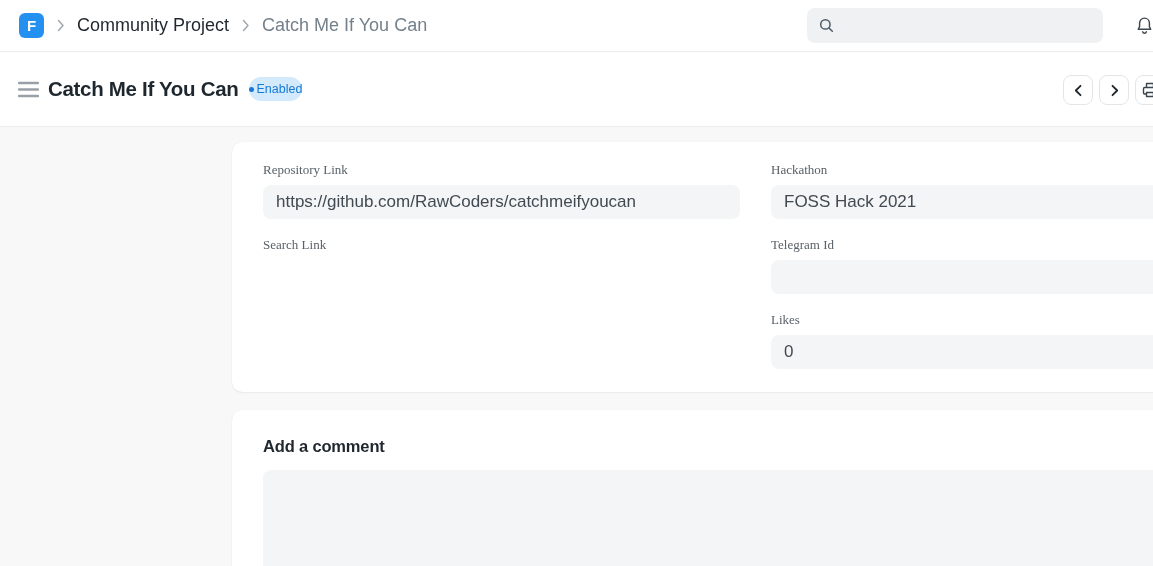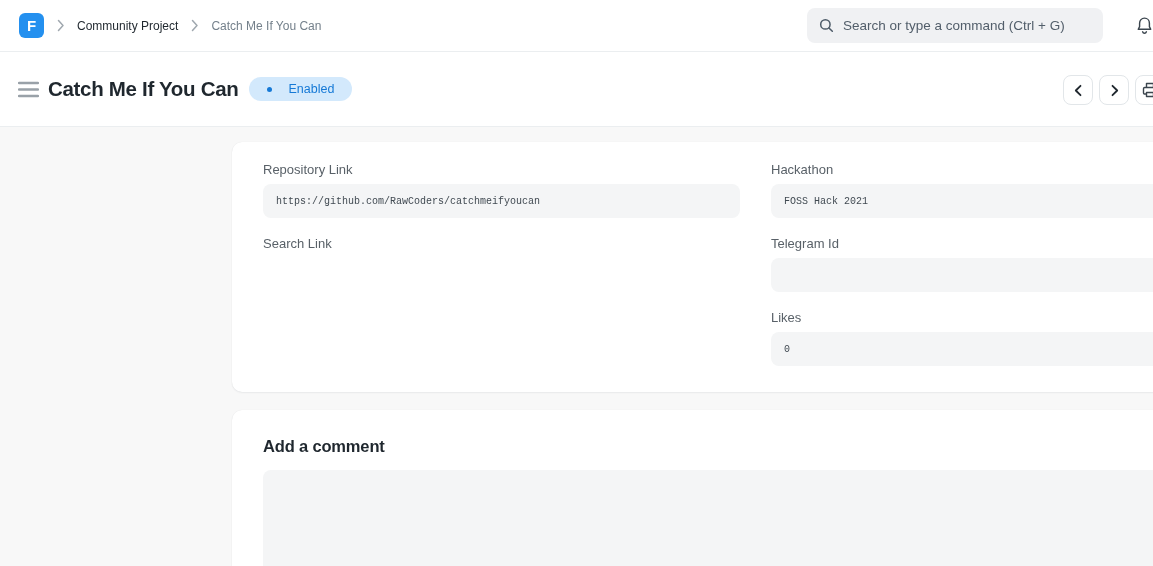--- a/index.html
+++ b/index.html
@@ -29,21 +29,21 @@
   .navbar{
     height:52px;background:#fff;border-bottom:1px solid var(--border);
     display:flex;align-items:center;padding-left:19px;position:relative;z-index:3;
   }
   .logo{
     width:25px;height:25px;border-radius:6px;background:var(--accent);
     display:flex;align-items:center;justify-content:center;
     color:#fff;font-weight:bold;font-size:15px;cursor:pointer;flex:0 0 auto;
   }
   .crumb-sep{display:flex;align-items:center;margin:0 12px;}
-  .crumb{font-size:12px;text-decoration:none;cursor:pointer;white-space:nowrap;}
+  .crumb{font-size:18px;text-decoration:none;cursor:pointer;white-space:nowrap;}
   .crumb.prev{color:var(--dark);font-weight:500;}
   .crumb.current{color:var(--muted);font-weight:400;cursor:default;}
   .search-box{
     margin-left:auto;width:296px;height:35px;background:var(--search-bg);
     border-radius:8px;display:flex;align-items:center;padding:0 12px;cursor:text;
   }
   .search-box svg{flex:0 0 auto;margin-right:9px;}
   .search-box input{
     border:none;outline:none;background:transparent;width:100%;
     font-family:inherit;font-size:13.5px;color:var(--dark);
@@ -54,46 +54,46 @@
   .page-header{
     height:75px;background:#fff;border-bottom:1px solid var(--border);
     display:flex;align-items:center;padding-left:18px;position:relative;z-index:2;
   }
   .hamburger{display:flex;cursor:pointer;}
   .page-title{
     margin-left:9px;font-size:20.5px;font-weight:bold;letter-spacing:-0.015em;color:var(--dark);
     white-space:nowrap;
   }
   .status-badge{
-    margin-left:11px;height:24px;padding:0 18px;border-radius:12px;
+    margin-left:11px;height:24px;padding:0 0;border-radius:12px;
     background:var(--badge-bg);color:var(--badge-text);
-    display:inline-flex;align-items:center;gap:16px;font-size:12.5px;font-weight:400;
+    display:inline-flex;align-items:center;gap:2px;font-size:12.5px;font-weight:400;
   }
   .status-dot{width:5px;height:5px;border-radius:50%;background:var(--badge-text);}
   .header-actions{position:absolute;left:1063px;top:23px;display:flex;gap:6px;}
   .icon-btn{
     width:30px;height:30px;border:1px solid var(--btn-border);border-radius:8px;
     background:#fff;display:flex;align-items:center;justify-content:center;cursor:pointer;
     flex:0 0 auto;
   }
   
   .main{position:absolute;top:128px;left:0;right:0;bottom:0;overflow:hidden;}
   .card{
     position:absolute;left:232px;width:1050px;background:#fff;border-radius:10px;
     box-shadow:0 1px 2px rgba(25,39,52,.06),0 0 1px rgba(25,39,52,.1);
   }
   .card.form-card{top:14px;height:250px;padding:20px 31px 26px 31px;}
   .card.comment-card{top:282px;height:320px;padding:27px 31px;}
   .form-grid{
     display:grid;grid-template-columns:477px 477px;column-gap:31px;row-gap:18px;
   }
-  .field-label{font-size:13px;color:var(--label);margin-bottom:7px;display:block;}
+  .field-label{font-size:13px;color:var(--label);margin-bottom:7px;display:block;font-family:Liberation Serif, serif;}
   .field-input{
     width:100%;height:34px;background:var(--control-bg);border:none;border-radius:8px;
-    padding:0 13px;font-family:Liberation Mono, monospace;font-size:10px;color:var(--value);outline:none;
+    padding:0 13px;font-family:Liberation Sans, sans-serif;font-size:17px;color:var(--value);outline:none;
   }
   .c1r1{grid-column:1;grid-row:1;} .c2r1{grid-column:2;grid-row:1;}
   .c1r2{grid-column:1;grid-row:2;} .c2r2{grid-column:2;grid-row:2;}
   .c2r3{grid-column:2;grid-row:3;}
   .comment-heading{font-size:16.5px;font-weight:bold;color:var(--dark);letter-spacing:-0.01em;}
   .comment-input{
     display:block;margin-top:14px;width:100%;height:230px;background:var(--control-bg);
     border:none;border-radius:8px;resize:none;outline:none;
     font-family:inherit;font-size:13.5px;color:var(--value);padding:12px 13px;
   }
@@ -116,21 +116,20 @@
         <path d="M2.5 1.5l4.5 5-4.5 5" stroke="#a0a8af" stroke-width="1.5" fill="none" stroke-linecap="round" stroke-linejoin="round"></path>
       </svg>
   </span>
   <span class="crumb current">Catch Me If You Can</span>
 
   <div class="search-box">
     <svg width="15" height="15" viewBox="0 0 16 16">
       <circle cx="6.8" cy="6.8" r="5" stroke="#4c5a67" stroke-width="1.6" fill="none"></circle>
       <line x1="10.6" y1="10.6" x2="14.2" y2="14.2" stroke="#4c5a67" stroke-width="1.6" stroke-linecap="round"></line>
     </svg>
-    <input type="text" placeholder="Search or type a command (Ctrl + G)" style="">
   </div>
 
   <span class="bell-wrap">
     <svg width="17" height="19" viewBox="0 0 18 20">
       <path d="M9 2.2c-3.1 0-5.2 2.4-5.2 5.4v3.6L2.4 14h13.2l-1.4-2.8V7.6c0-3-2.1-5.4-5.2-5.4z" fill="none" stroke="#3b454e" stroke-width="1.5" stroke-linejoin="round"></path>
       <path d="M7 16.7a2.1 2.1 0 0 0 4 0" fill="none" stroke="#3b454e" stroke-width="1.5" stroke-linecap="round"></path>
     </svg>
   </span>
 </div>
 

